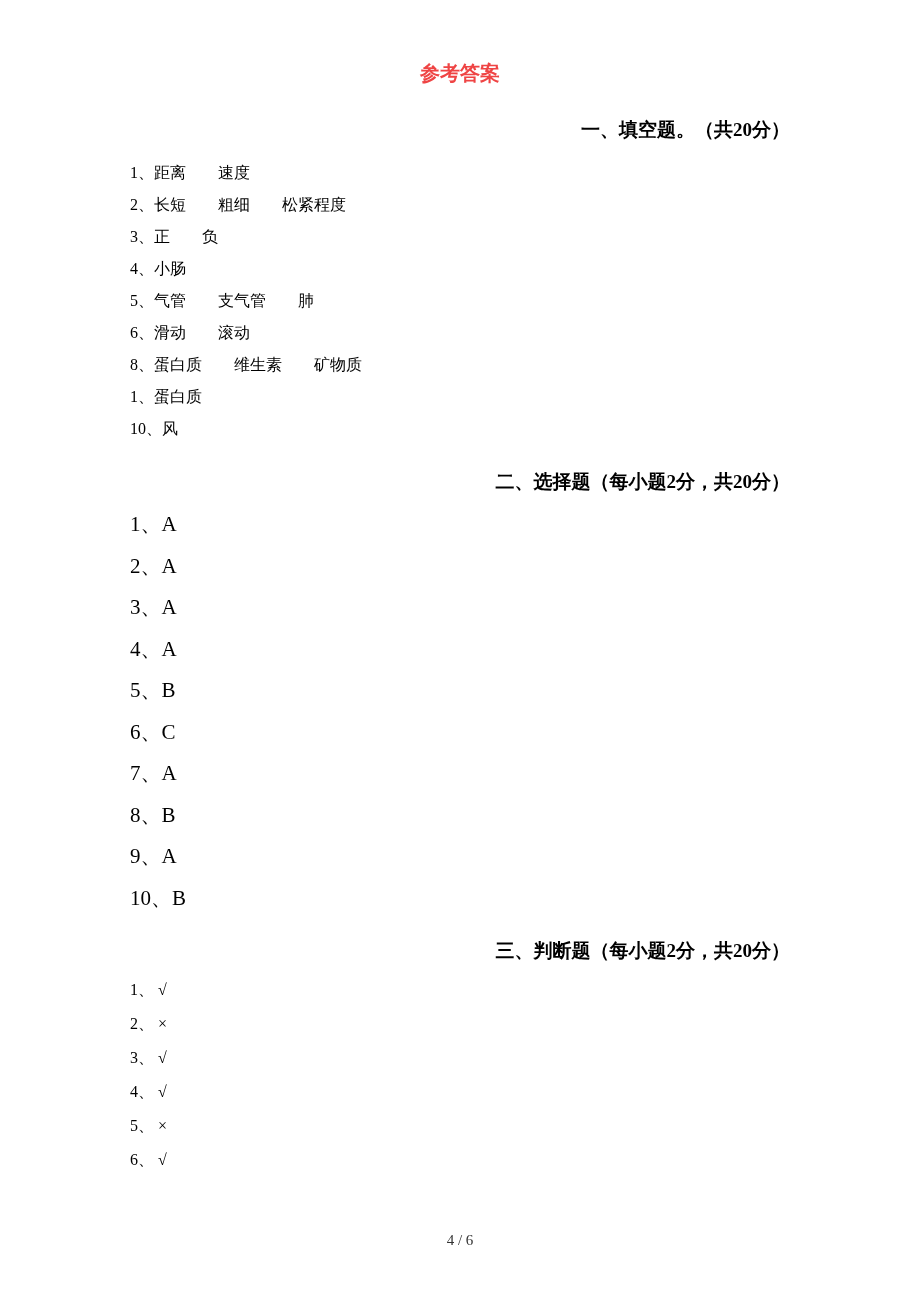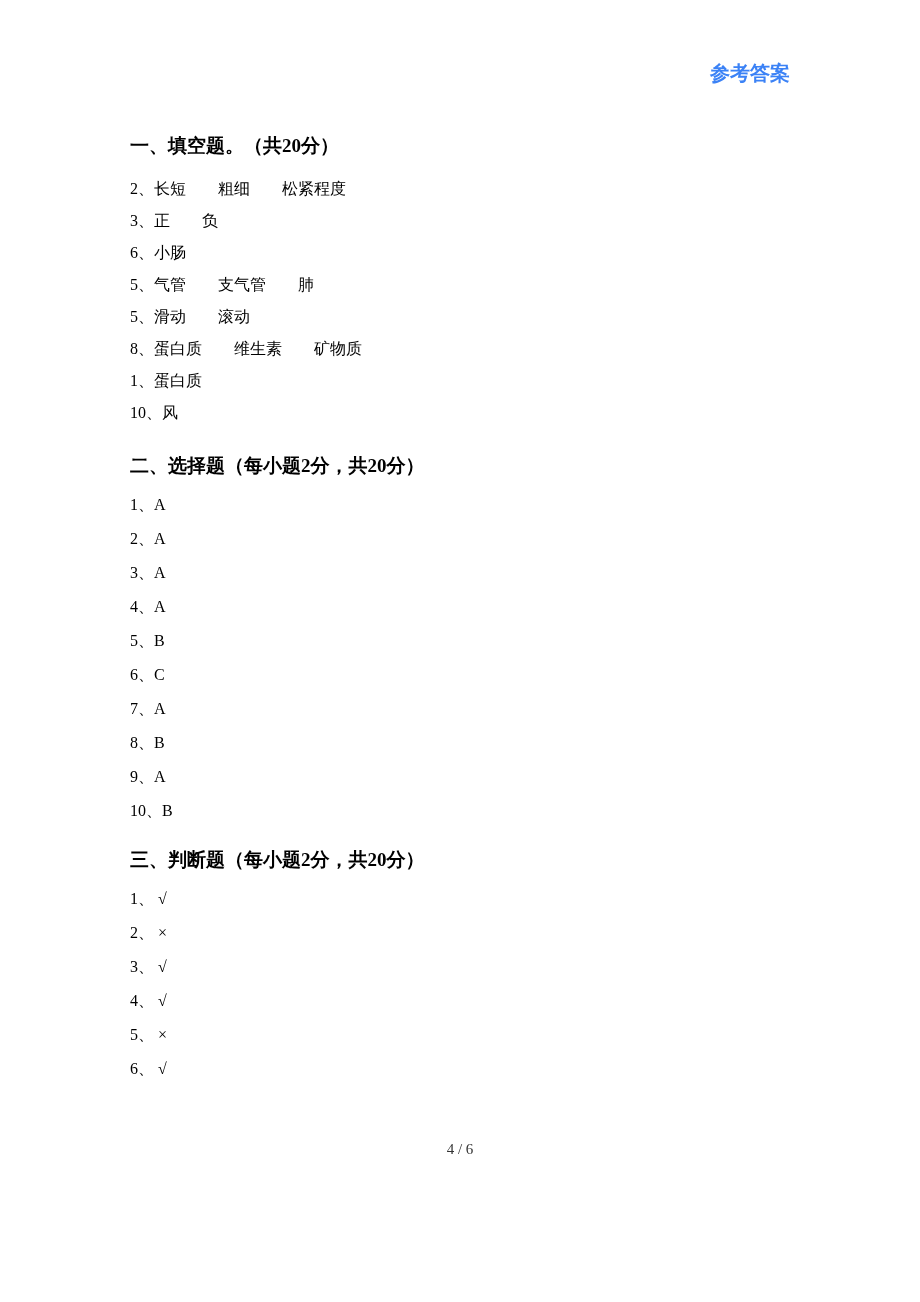--- a/index.html
+++ b/index.html
@@ -12,46 +12,47 @@
       background: #fff;
       font-family: "SimSun", "宋体", serif;
       font-size: 16px;
       color: #000;
       width: 920px;
       min-height: 1302px;
       padding: 60px 130px 60px 130px;
     }
 
     .page-title {
-      text-align: right;
-      color: #3b82f6;
+      text-align: center;
+      color: #ef4444;
       font-size: 20px;
       font-weight: bold;
-      margin-bottom: 46px;
+      margin-bottom: 30px;
     }
 
     .section-heading {
       font-size: 19px;
       font-weight: bold;
       margin-bottom: 14px;
       margin-top: 2px;
+      text-align: right;
     }
 
     .fill-in-items {
       margin-bottom: 20px;
     }
 
     .fill-in-items p {
       line-height: 2;
       font-size: 16px;
     }
 
     .mc-items p {
       line-height: 1.5;
-      font-size: 16px;
+      font-size: 21px;
       margin-bottom: 10px;
     }
 
     .judge-items p {
       line-height: 1.5;
       font-size: 16px;
       margin-bottom: 10px;
     }
 
     .section {
@@ -66,25 +67,26 @@
     }
   </style>
 </head>
 <body>
 
 <div class="page-title">参考答案</div>
 
 <div class="section">
   <div class="section-heading">一、填空题。（共20分）</div>
   <div class="fill-in-items">
+    <p>1、距离　　速度</p>
     <p>2、长短　　粗细　　松紧程度</p>
     <p>3、正　　负</p>
-    <p>6、小肠</p>
+    <p>4、小肠</p>
     <p>5、气管　　支气管　　肺</p>
-    <p>5、滑动　　滚动</p>
+    <p>6、滑动　　滚动</p>
     <p>8、蛋白质　　维生素　　矿物质</p>
     <p>1、蛋白质</p>
     <p>10、风</p>
   </div>
 </div>
 
 <div class="section">
   <div class="section-heading">二、选择题（每小题2分，共20分）</div>
   <div class="mc-items">
     <p>1、A</p>

